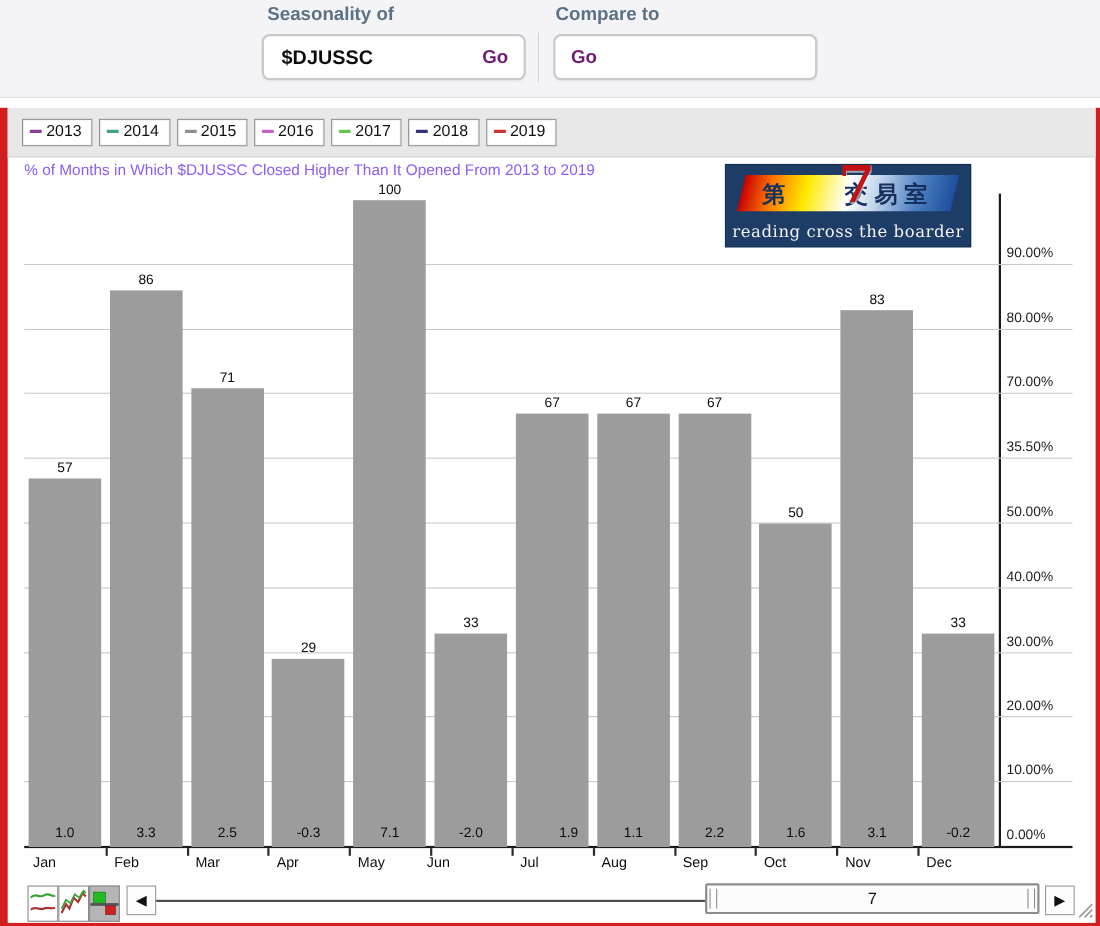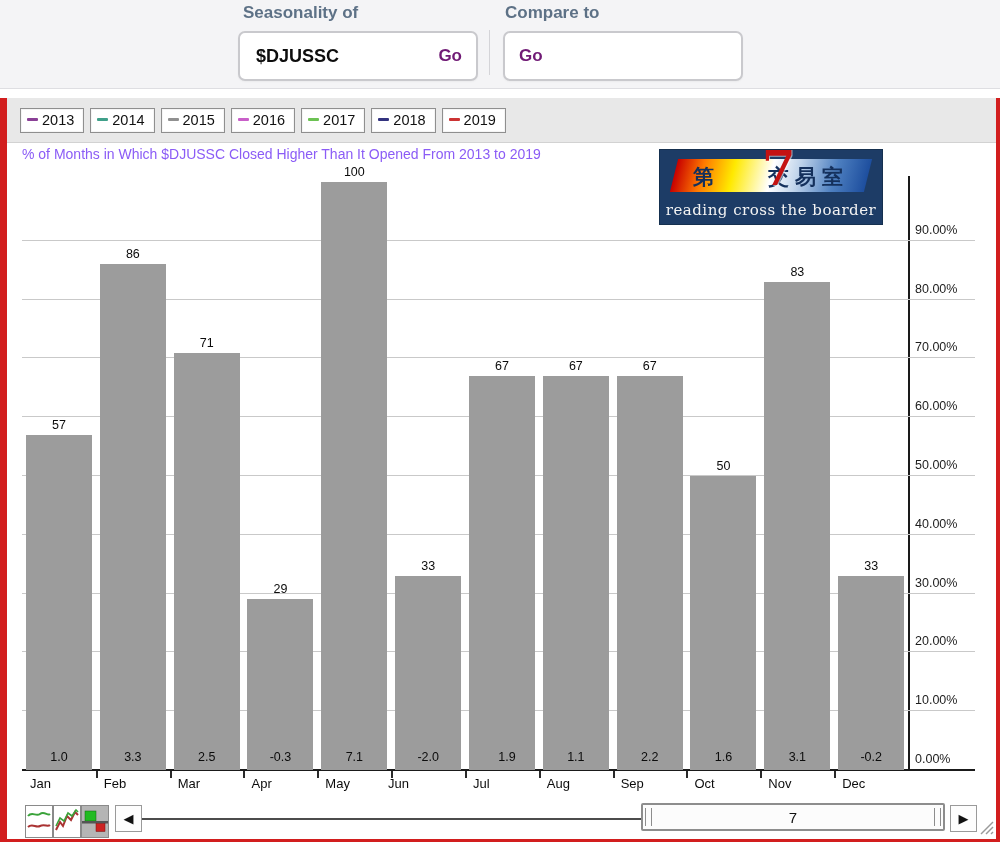--- a/index.html
+++ b/index.html
@@ -1,20 +1,20 @@
 <!DOCTYPE html>
 <html><head>
 <meta charset="utf-8">
 <style>
   html,body{margin:0;padding:0;background:#fff;width:1000px;height:842px;overflow:hidden;
             font-family:"Liberation Sans",sans-serif;-webkit-font-smoothing:antialiased;}
   
   .hdr{position:relative;width:1000px;height:88px;background:#f4f4f6;border-bottom:1px solid #dedee2;}
   .hdr-label{position:absolute;top:3px;font-size:17px;font-weight:700;color:#5d7186;}
-  .sym-box{position:absolute;top:31px;height:50px;width:240px;box-sizing:border-box;background:#fff;
+  .sym-box{position:absolute;top:31px;height:42px;width:240px;box-sizing:border-box;background:#fff;
            border:2px solid #c9c9cd;border-radius:7px;display:flex;align-items:center;
            justify-content:space-between;padding:0 14px;box-shadow:0 1px 2px rgba(0,0,0,.04);}
   .sym-box input{border:none;outline:none;background:transparent;width:160px;
                  font-family:"Liberation Sans",sans-serif;}
   .sym-input{font-size:18px;font-weight:700;color:#0d0d0d;}
   .cmp-input{font-size:17px;font-weight:400;color:#444;}
   .cmp-input::placeholder{color:#a9adb3;}
   .go{font-size:17px;font-weight:700;color:#701a75;cursor:pointer;}
   .hdr-divider{position:absolute;left:489px;top:30px;width:1px;height:45px;background:#d4d4d8;}
   
@@ -137,21 +137,21 @@
   <div class="grid-layer" id="grid">
     <div class="yaxis"></div>
     <div class="xaxis"></div>
   <div class="gridline" style="bottom: 529.2px;"></div>
       <div class="ytick" style="bottom: 533.2px;">90.00%</div>
       <div class="gridline" style="bottom: 470.4px;"></div>
       <div class="ytick" style="bottom: 474.4px;">80.00%</div>
       <div class="gridline" style="bottom: 411.6px;"></div>
       <div class="ytick" style="bottom: 415.6px;">70.00%</div>
       <div class="gridline" style="bottom: 352.8px;"></div>
-      <div class="ytick" style="bottom: 356.8px;">60.00%</div>
+      <div class="ytick" style="bottom: 356.8px;">35.50%</div>
       <div class="gridline" style="bottom: 294px;"></div>
       <div class="ytick" style="bottom: 298px;">50.00%</div>
       <div class="gridline" style="bottom: 235.2px;"></div>
       <div class="ytick" style="bottom: 239.2px;">40.00%</div>
       <div class="gridline" style="bottom: 176.4px;"></div>
       <div class="ytick" style="bottom: 180.4px;">30.00%</div>
       <div class="gridline" style="bottom: 117.6px;"></div>
       <div class="ytick" style="bottom: 121.6px;">20.00%</div>
       <div class="gridline" style="bottom: 58.8px;"></div>
       <div class="ytick" style="bottom: 62.8px;">10.00%</div>
@@ -183,21 +183,21 @@
       <div class="bar-foot" style="left: 299.332px;">7.1</div>
       <div class="month" style="left: 303.332px;">May</div>
       <div class="mtick" style="left: 295.332px;"></div>
       <div class="bar" style="left: 373.165px; width: 66px; height: 194.04px; background: rgb(156, 156, 156);"></div>
       <div class="bar-label" style="left: 373.165px; bottom: 197.04px;">33</div>
       <div class="bar-foot" style="left: 373.165px;">-2.0</div>
       <div class="month" style="left: 366px;">Jun</div>
       <div class="mtick" style="left: 369.165px;"></div>
       <div class="bar" style="left: 446.998px; width: 66px; height: 393.96px; background: rgb(156, 156, 156);"></div>
       <div class="bar-label" style="left: 446.998px; bottom: 396.96px;">67</div>
-      <div class="bar-foot" style="left: 452px;">1.9</div>
+      <div class="bar-foot" style="left: 462px;">1.9</div>
       <div class="month" style="left: 450.998px;">Jul</div>
       <div class="mtick" style="left: 442.998px;"></div>
       <div class="bar" style="left: 520.831px; width: 66px; height: 393.96px; background: rgb(156, 156, 156);"></div>
       <div class="bar-label" style="left: 520.831px; bottom: 396.96px;">67</div>
       <div class="bar-foot" style="left: 520.831px;">1.1</div>
       <div class="month" style="left: 524.831px;">Aug</div>
       <div class="mtick" style="left: 516.831px;"></div>
       <div class="bar" style="left: 594.664px; width: 66px; height: 393.96px; background: rgb(156, 156, 156);"></div>
       <div class="bar-label" style="left: 594.664px; bottom: 396.96px;">67</div>
       <div class="bar-foot" style="left: 594.664px;">2.2</div>

